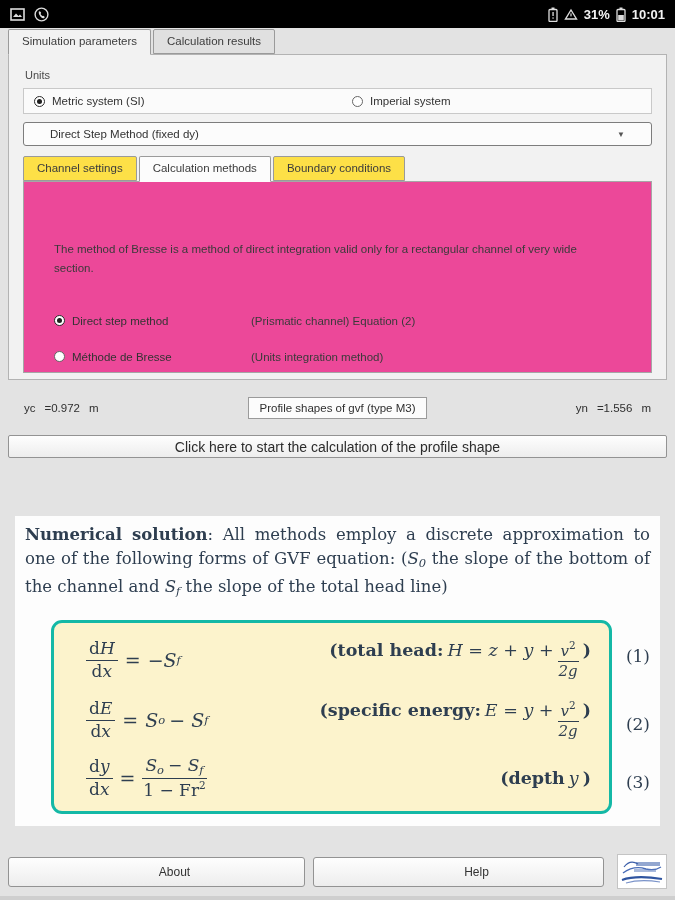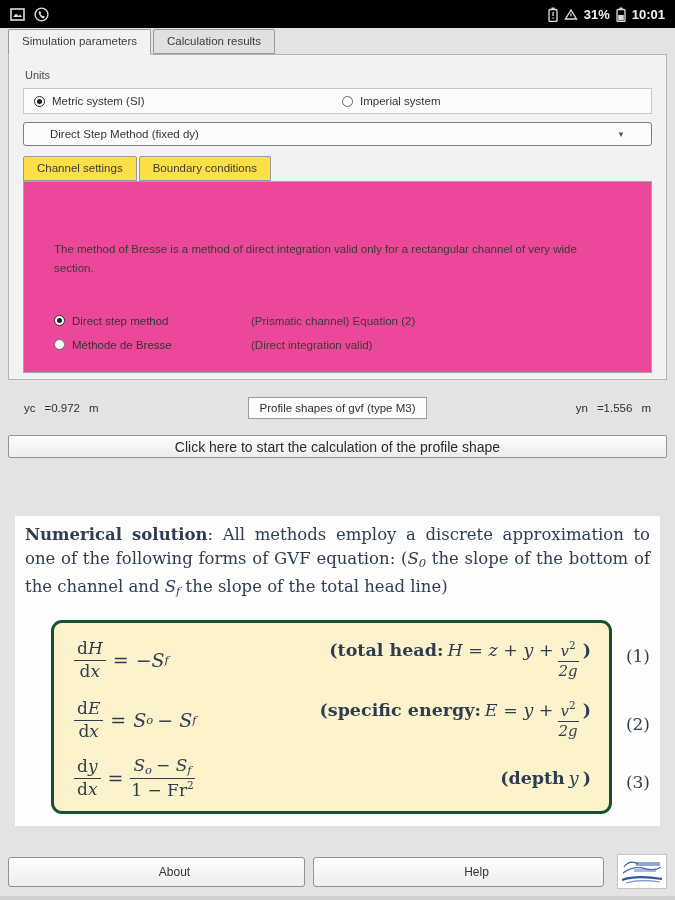--- a/index.html
+++ b/index.html
@@ -39,35 +39,35 @@
     background:#fbfbfb; border:1px solid #c9c9c9; height:26px; position:relative;
     display:flex; align-items:center; padding:0 10px; font-size:11.5px;
   }
   .radio {
     width:11px; height:11px; border:1px solid #666; border-radius:50%;
     display:inline-block; background:#fff; position:relative; flex:0 0 auto;
   }
   .radio.checked { border-color:#2a2a2a; }
   .radio.checked::after { content:""; position:absolute; inset:2px; background:#1f1f1f; border-radius:50%; }
   .radio-item { display:flex; align-items:center; gap:7px; cursor:pointer; }
-  .radio-item.abs { position:absolute; left:318px; }
+  .radio-item.abs { position:absolute; left:328px; }
   .select {
     margin-top:8px; height:24px; background:#fcfcfc; border:1px solid #7d7d7d; border-radius:3px;
     display:flex; align-items:center; padding:0 26px; font-size:11.5px; cursor:pointer;
   }
   .select .arrow { margin-left:auto; font-size:8px; color:#555; }
   .subtabs { display:flex; margin-top:10px; position:relative; z-index:2; }
   .subpanel {
     border:1px solid #a6a6a6; background:#ec4899; height:192px; padding:58px 16px 0 30px;
     position:relative; z-index:1;
   }
   .tab.sub { background:#fde047; }
   .tab.sub.active { background:#fcfcfc; border-bottom:1px solid #fcfcfc; }
   .desc { font-size:11.5px; line-height:1.65; color:#3a3a3a; max-width:565px; }
-  .opts { margin-top:37px; display:flex; flex-direction:column; gap:12px; }
+  .opts { margin-top:37px; display:flex; flex-direction:column; gap:24px; }
   .opt-row { display:flex; align-items:center; font-size:11.5px; }
   .opt-main { display:flex; align-items:center; gap:7px; width:197px; cursor:pointer; }
   .opt-detail { color:#3a3a3a; }
   
   .res-row {
     margin-top:13px; height:30px; position:relative; display:flex; align-items:center;
     font-size:11.5px; color:#2f2f2f;
   }
   .res-left { margin-left:16px; display:flex; gap:9px; }
   .res-right { margin-left:auto; margin-right:16px; display:flex; gap:9px; }
@@ -80,22 +80,22 @@
   .mathpanel {
     margin:58px 7px 0; background:#fdfdfd; padding:7px 10px 12px;
     font-family:"DejaVu Serif", serif; color:#2e3e50;
   }
   .intro { font-size:16.5px; line-height:24px; text-align:justify; }
   .mi { font-style:italic; }
   .msub { font-size:11.5px; font-style:italic; vertical-align:-3px; }
   .msup { font-size:10.5px; vertical-align:7px; }
   .eq-wrap { position:relative; margin-top:17px; padding-right:38px; }
   .eq-box {
-    margin-left:26px; border:3px solid #14532d; border-radius:11px; background:#fcf3cc;
-    padding:8px 18px 6px 20px;
+    margin-left:26px; border:3px solid #14b8a6; border-radius:11px; background:#fcf3cc;
+    padding:8px 18px 6px 32px;
   }
   .eq-row { display:flex; align-items:center; font-size:19px; }
   .eq-row.r1 { min-height:58px; } .eq-row.r2 { min-height:62px; } .eq-row.r3 { min-height:54px; }
   .frac { display:inline-flex; flex-direction:column; align-items:center; vertical-align:middle; line-height:1.12; font-size:17px; }
   .frac .fnum { border-bottom:1.4px solid currentColor; padding:0 3px 1px; }
   .frac .fden { padding-top:1px; }
   .frac.small { font-size:15px; }
   .mrel { margin:0 7px; }
   .gapl { margin-left:4px; }
   .eq-note { margin-left:auto; display:inline-flex; align-items:flex-start; gap:4px; font-size:17.5px; }
@@ -182,41 +182,44 @@
 
       <div class="select">
         <span>Direct Step Method (fixed dy)</span>
         <span class="arrow">▼</span>
       </div>
 
       <div class="subtabs">
         <div class="tab sub">
           <span>Channel settings</span>
         </div>
+        <div class="tab sub active">
+          <span>Calculation methods</span>
+        </div>
         <div class="tab sub">
           <span>Boundary conditions</span>
         </div>
       </div>
 
       <div class="subpanel">
         <div class="desc">The method of Bresse is a method of direct integration valid only for a rectangular channel of very wide section.</div>
         <div class="opts">
           <div class="opt-row">
             <span class="opt-main">
               <span class="radio checked"></span>
               <span>Direct step method</span>
             </span>
             <span class="opt-detail">(Prismatic channel) Equation (2)</span>
           </div>
           <div class="opt-row">
             <span class="opt-main">
               <span class="radio"></span>
               <span>Méthode de Bresse</span>
             </span>
-            <span class="opt-detail">(Direct integration valid)</span>
+            <span class="opt-detail">(Units integration method)</span>
           </div>
         </div>
       </div>
     </div>
 
     <div class="res-row">
       <span class="res-left">
         <span>yc</span>
         <span>=0.972</span>
         <span>m</span>

